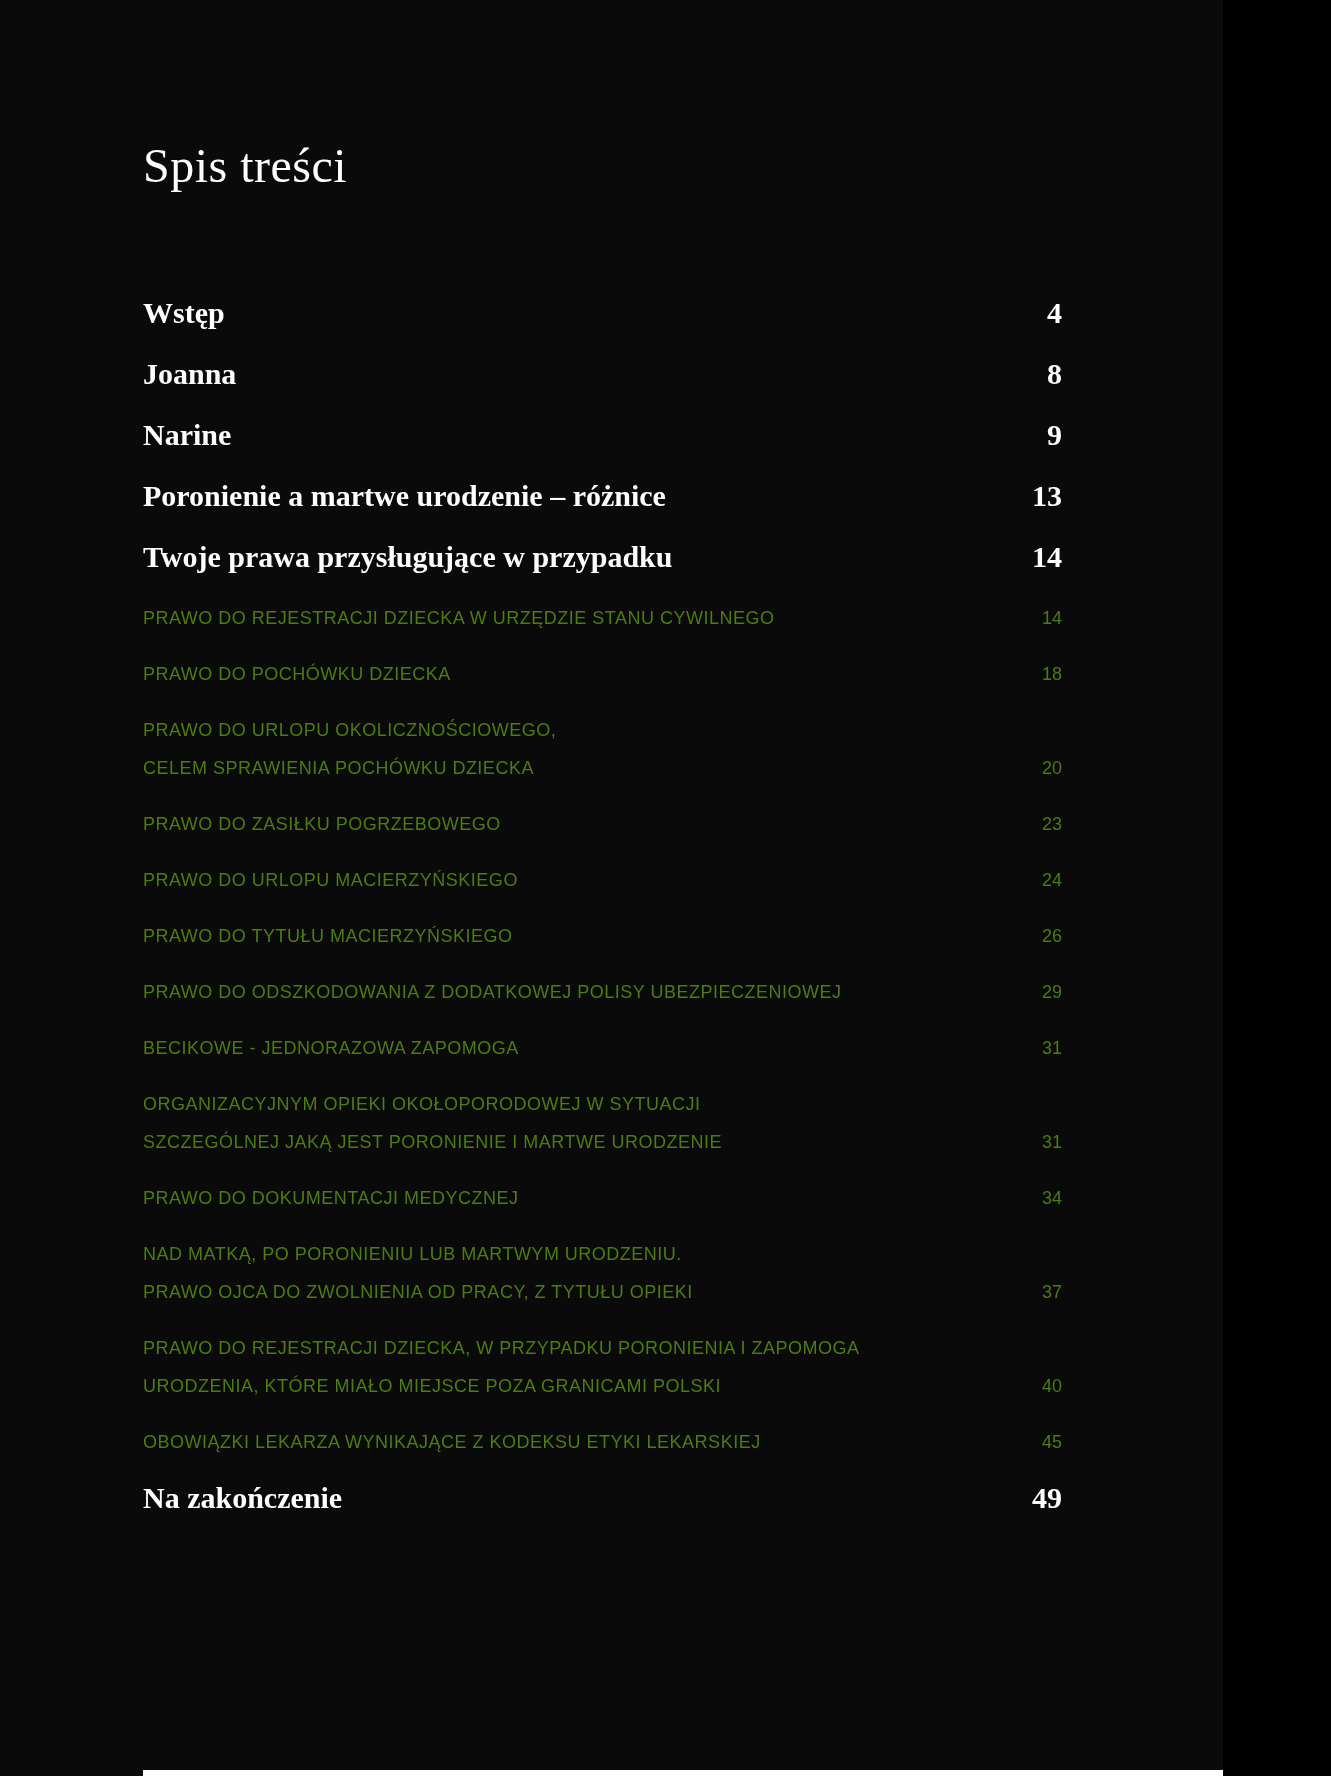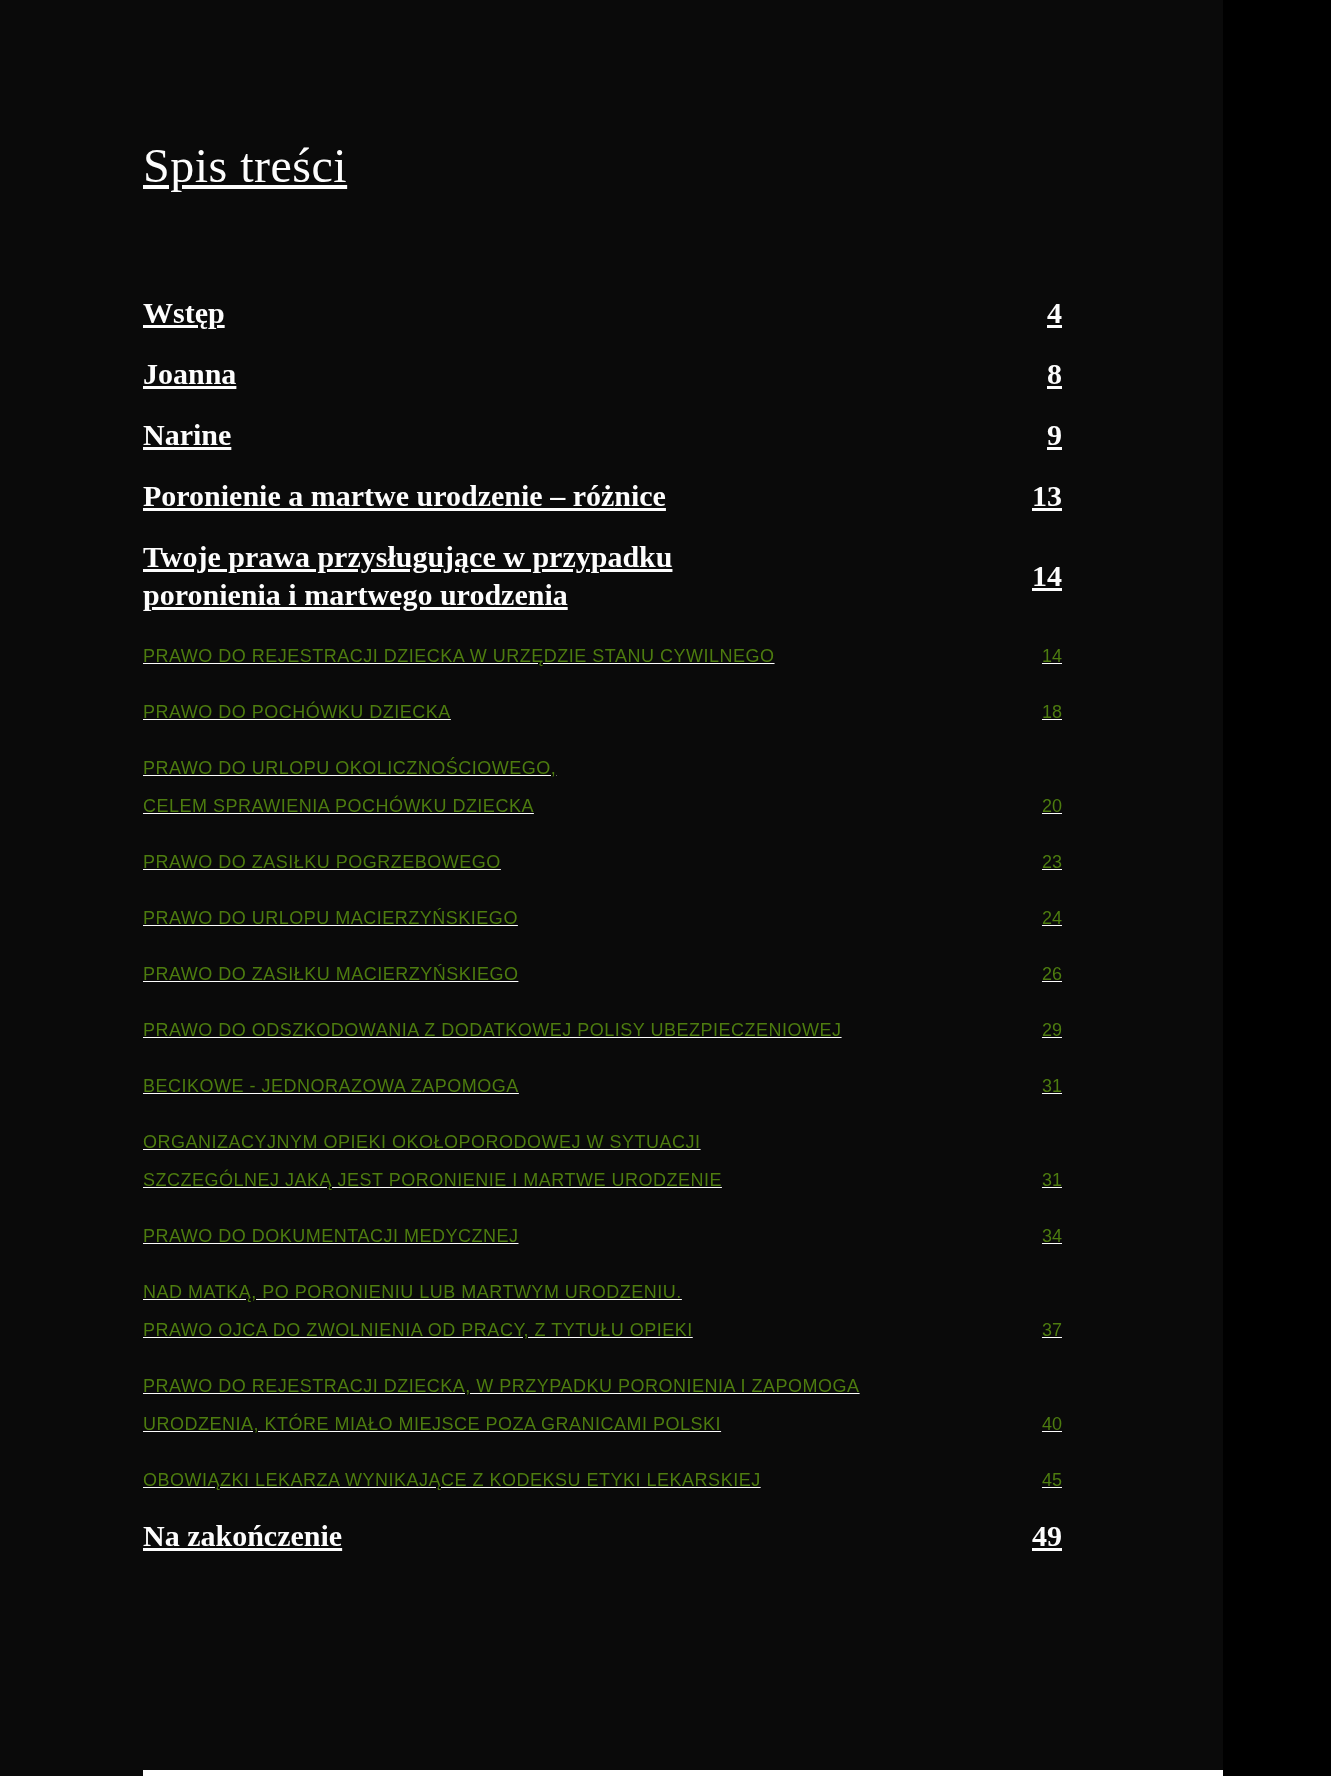--- a/index.html
+++ b/index.html
@@ -5,21 +5,20 @@
   html, body { margin: 0; padding: 0; background: #000; }
   .page {
     position: relative;
     width: 1223px;
     height: 1776px;
     background: #0a0a0a;
     box-sizing: border-box;
     padding: 138px 161px 0 143px;
     overflow: hidden;
     color: #fdfdfd;
-    text-decoration: underline;
   }
   .title {
     font-family: "Liberation Serif", "DejaVu Serif", serif;
     font-weight: 400;
     font-size: 48px;
     line-height: 56px;
     letter-spacing: 0.5px;
     margin: 0 0 100px 0;
     color: #fdfdfd;
   }
@@ -92,21 +91,20 @@
       </div>
       <div class="row chapter">
         <div class="label">
           <div class="line">Poronienie a martwe urodzenie – różnice</div>
         </div>
         <div class="pagenum">13</div>
       </div>
       <div class="row chapter">
         <div class="label">
           <div class="line">Twoje prawa przysługujące w przypadku</div>
-          <div class="line">poronienia i martwego urodzenia</div>
         </div>
         <div class="pagenum">14</div>
       </div>
       <div class="row section">
         <div class="label">
           <div class="line">PRAWO DO REJESTRACJI DZIECKA W URZĘDZIE STANU CYWILNEGO</div>
         </div>
         <div class="pagenum">14</div>
       </div>
       <div class="row section">
@@ -129,21 +127,21 @@
         <div class="pagenum">23</div>
       </div>
       <div class="row section">
         <div class="label">
           <div class="line">PRAWO DO URLOPU MACIERZYŃSKIEGO</div>
         </div>
         <div class="pagenum">24</div>
       </div>
       <div class="row section">
         <div class="label">
-          <div class="line">PRAWO DO ZASIŁKU MACIERZYŃSKIEGO</div>
+          <div class="line">PRAWO DO TYTUŁU MACIERZYŃSKIEGO</div>
         </div>
         <div class="pagenum">26</div>
       </div>
       <div class="row section">
         <div class="label">
           <div class="line">PRAWO DO ODSZKODOWANIA Z DODATKOWEJ POLISY UBEZPIECZENIOWEJ</div>
         </div>
         <div class="pagenum">29</div>
       </div>
       <div class="row section">

